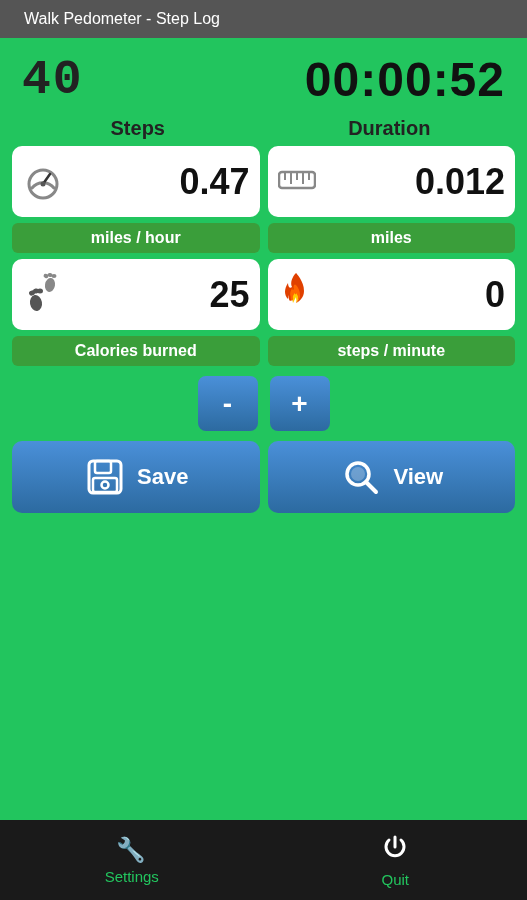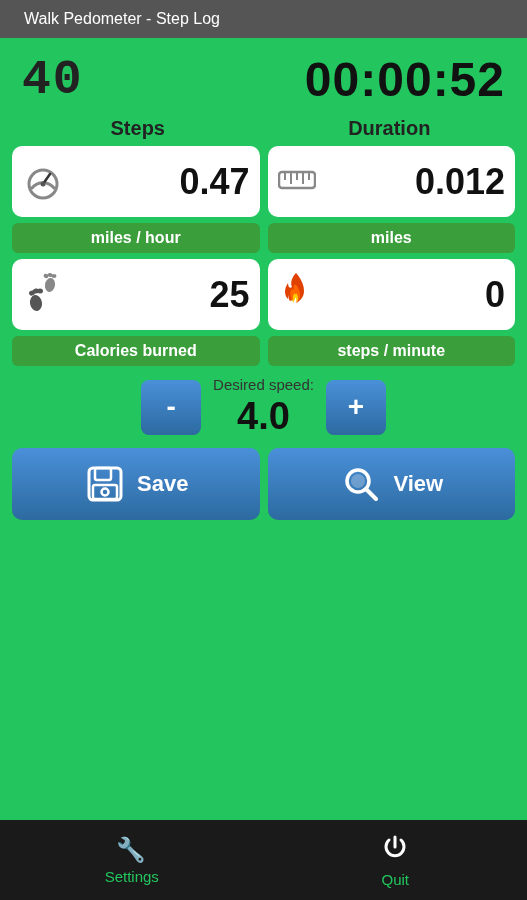--- a/index.html
+++ b/index.html
@@ -365,24 +365,20 @@
     </div>
   </div>
 
   <div class="second-row-badges">
     <div class="green-badge">Calories burned</div>
     <div class="green-badge">steps / minute</div>
   </div>
 
   <div class="speed-control">
     <button class="speed-btn">-</button>
-    <div class="speed-text-group">
-      <span class="desired-speed-label">Desired speed:</span>
-      <span class="speed-value">4.0</span>
-    </div>
     <button class="speed-btn">+</button>
   </div>
 
 
   <div class="action-buttons">
     <button class="action-btn">
       <div class="action-btn-icon">
         <svg width="38" height="38" viewBox="0 0 38 38">
           <rect x="3" y="3" width="32" height="32" rx="4" fill="none" stroke="white" stroke-width="3"></rect>
           <rect x="9" y="3" width="16" height="12" rx="2" fill="none" stroke="white" stroke-width="2.5"></rect>

